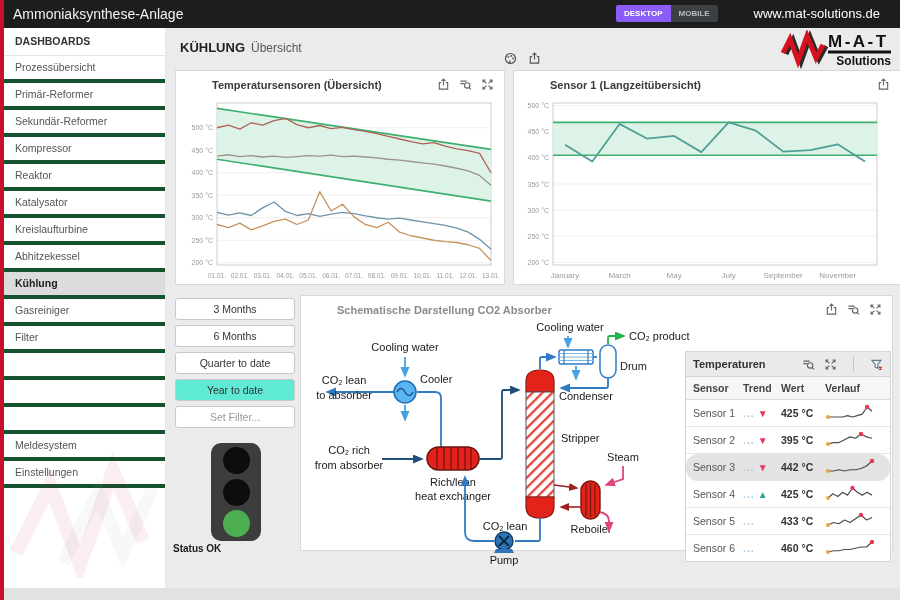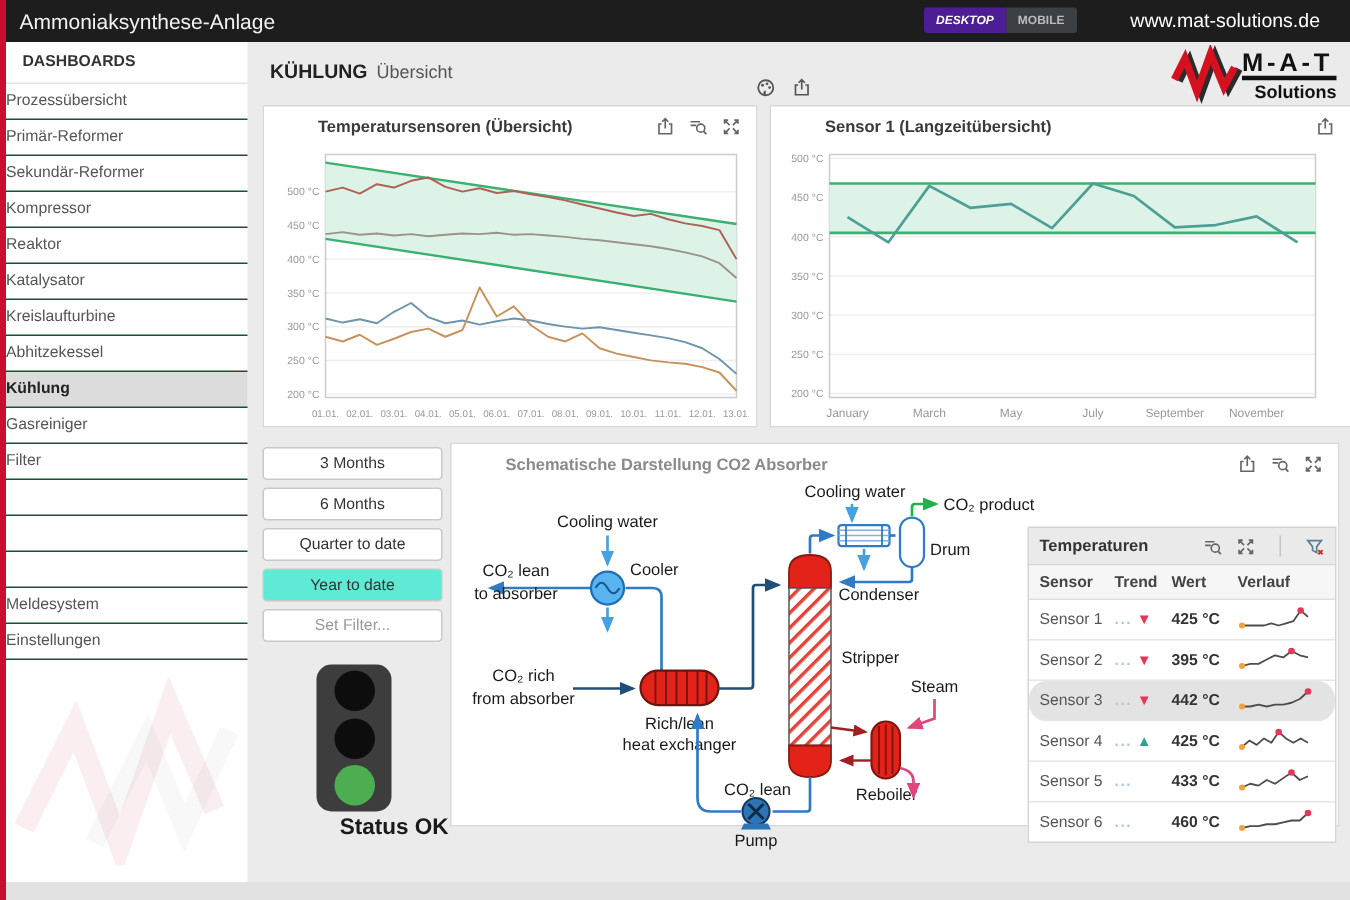--- a/index.html
+++ b/index.html
@@ -4,32 +4,32 @@
 <style>
   html,body{margin:0;padding:0;background:#888;}
   #app{position:relative;width:900px;height:600px;background:#ebebeb;overflow:hidden;
        font-family:"Liberation Sans",sans-serif;-webkit-font-smoothing:antialiased;}
   
   .topbar{position:absolute;top:0;left:0;width:900px;height:28px;background:#1d1d1d;z-index:6;}
   .tb-title{position:absolute;left:13px;top:6px;color:#f2f2f2;font-size:14px;}
   .tb-toggle{position:absolute;left:616px;top:5px;display:flex;}
   .tb-btn{border:0;font-size:8px;font-weight:bold;padding:0 8px;height:17px;cursor:pointer;
           font-family:"Liberation Sans",sans-serif;}
-  .tb-btn.active{background:#4c1d95;color:#fff;border-radius:2px 0 0 2px;font-style:italic;}
+  .tb-btn.active{background:#8b5cf6;color:#fff;border-radius:2px 0 0 2px;}
   .tb-btn.inactive{background:#3c4043;color:#b9bcbf;border-radius:0 2px 2px 0;}
   .tb-url{position:absolute;right:20px;top:6px;color:#fff;font-size:13px;}
   
   .redstripe{position:absolute;left:0;top:0;width:4px;height:600px;background:#c8102e;z-index:10;}
   .footer{position:absolute;left:0;top:588px;width:900px;height:12px;background:#e2e2e2;}
   
   .sidebar{position:absolute;left:4px;top:28px;width:161px;height:560px;background:#fff;z-index:4;}
   .sb-header{height:27px;line-height:27px;padding-left:11px;font-size:10.5px;font-weight:bold;
              color:#333;border-bottom:1px solid #e3e3e3;}
-  .sb-item{height:23px;line-height:23px;font-size:10.5px;color:#555;
-           border-bottom:1px solid #14532d;cursor:pointer;white-space:nowrap;}
+  .sb-item{height:23px;line-height:23px;padding-left:11px;font-size:10.5px;color:#555;
+           border-bottom:4px solid #14532d;cursor:pointer;white-space:nowrap;}
   .sb-item.sel{background:#dcdcdc;font-weight:bold;color:#222;}
   .sb-item.spacer{cursor:default;}
   .watermark{position:absolute;bottom:6px;left:4px;}
   
   .page-title{position:absolute;left:180px;top:40px;font-size:13px;font-weight:bold;color:#222;z-index:2;}
   .page-sub{font-weight:normal;color:#555;font-size:12px;margin-left:6px;}
   .hdr-icons{position:absolute;left:504px;top:52px;display:flex;gap:11px;color:#555;z-index:2;}
   .logo{position:absolute;left:780px;top:30px;z-index:2;}
   
   .card{position:absolute;background:#fff;border:1px solid #d8d8d8;box-sizing:border-box;padding-left:26px;}
@@ -48,22 +48,22 @@
         border:1px solid #c9c9c9;border-radius:3px;font-size:10.5px;color:#333;cursor:pointer;
         font-family:"Liberation Sans",sans-serif;}
   .fbtn.active{background:#5eead4;}
   .fbtn.muted{color:#999;}
   
   .tlight{position:absolute;left:211px;top:443px;width:50px;height:98px;background:#3d3d3d;
           border-radius:10px;display:flex;flex-direction:column;align-items:center;
           justify-content:space-evenly;z-index:2;}
   .lamp{width:27px;height:27px;border-radius:50%;background:#0d0d0d;}
   .lamp.on{background:#4cae50;}
-  .status-label{position:absolute;left:173px;top:543px;width:126px;text-align:right;
-                font-size:15px;font-weight:bold;color:#1a1a1a;z-index:2;}
+  .status-label{position:absolute;left:173px;top:543px;width:126px;text-align:left;
+                font-size:10px;font-weight:bold;color:#1a1a1a;z-index:2;}
   
   .ttable{position:absolute;left:384px;top:55px;width:206px;border:1px solid #d5d5d5;
           background:#fff;font-size:10.5px;box-sizing:border-box;}
   .tt-hd{display:flex;align-items:center;height:24px;background:#eaeaea;
          border-bottom:1px solid #d5d5d5;padding:0 7px;color:#557;}
   .tt-title{flex:1;font-weight:bold;color:#333;font-size:11px;}
   .tt-sep{width:1px;height:14px;background:#c5c5c5;margin:0 7px;}
   .tt-cols{display:grid;grid-template-columns:50px 38px 44px 1fr;height:22px;align-items:center;
            background:#f6f6f6;border-bottom:1px solid #ddd;font-weight:bold;color:#444;padding:0 7px;}
   .trow{display:grid;grid-template-columns:50px 38px 44px 1fr;height:26px;align-items:center;

